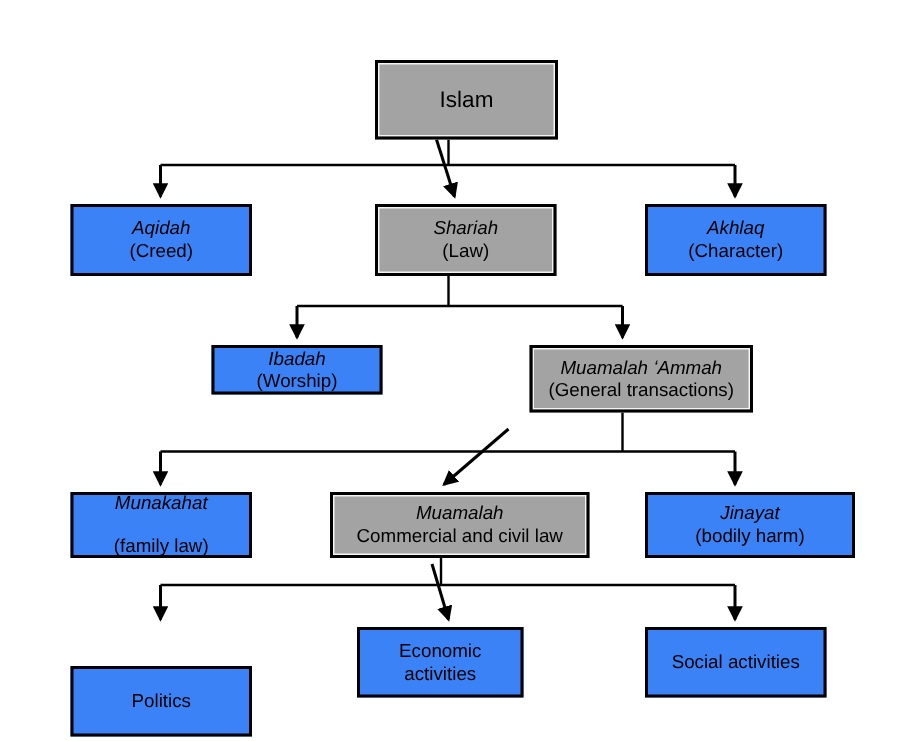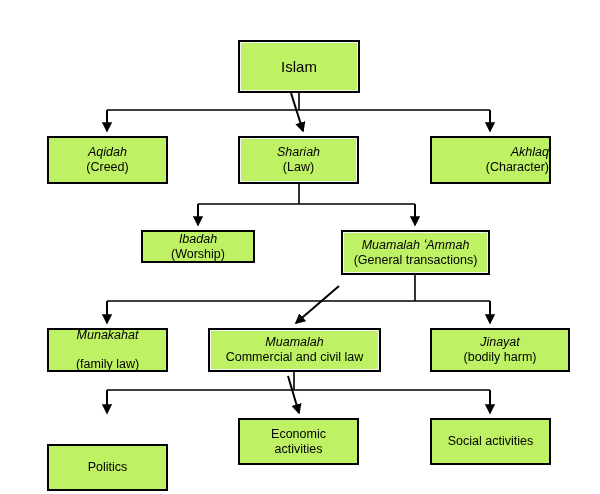--- a/index.html
+++ b/index.html
@@ -1,23 +1,23 @@
 <!DOCTYPE html>
 <html><head>
 <meta charset="utf-8">
 <style>
   html,body{margin:0;padding:0;background:#ffffff;}
   body{width:600px;height:494px;overflow:hidden;
        font-family:"Liberation Sans","DejaVu Sans",sans-serif;color:#000;}
   #stage{position:relative;width:600px;height:494px;}
   svg.links{position:absolute;left:0;top:0;width:600px;height:494px;pointer-events:none;}
   .node{position:absolute;box-sizing:border-box;border:2.5px solid #000;
-        background:#bef264;display:flex;flex-direction:column;align-items:center;
+        background:#3b82f6;display:flex;flex-direction:column;align-items:center;
         justify-content:center;text-align:center;line-height:1.18;z-index:2;}
-  .node.shaded{background:#bef264;box-shadow:inset 0 0 0 1px #f4f4f4;}
+  .node.shaded{background:#a3a3a3;box-shadow:inset 0 0 0 1px #f4f4f4;margin-left:12px;}
   .node .l1{font-size:12.5px;}
   .node .l2{font-size:12.5px;}
   .node .l1.ital{font-style:italic;}
   .node.single{justify-content:center;}
   .node.title .l1{font-size:15px;}
 </style>
 </head>
 <body>
 
 <div id="stage">
@@ -56,21 +56,21 @@
   </div>
 
   <div class="node" style="left: 47px; top: 136px; width: 121px; height: 48px;">
     <span class="l1 ital">Aqidah</span>
     <span class="l2">(Creed)</span>
   </div>
   <div class="node shaded" style="left: 238px; top: 136px; width: 121px; height: 48px;">
     <span class="l1 ital">Shariah</span>
     <span class="l2">(Law)</span>
   </div>
-  <div class="node" style="left: 430px; top: 136px; width: 121px; height: 48px; align-items: flex-end;">
+  <div class="node" style="left: 430px; top: 136px; width: 121px; height: 48px;">
     <span class="l1 ital">Akhlaq</span>
     <span class="l2">(Character)</span>
   </div>
 
   <div class="node" style="left: 141px; top: 230px; width: 114px; height: 33px;">
     <span class="l1 ital">Ibadah</span>
     <span class="l2">(Worship)</span>
   </div>
   <div class="node shaded" style="left: 341px; top: 230px; width: 149px; height: 45px;">
     <span class="l1 ital">Muamalah  ʻAmmah</span>
@@ -86,21 +86,21 @@
     <span class="l2">Commercial and civil law</span>
   </div>
   <div class="node" style="left: 430px; top: 328px; width: 140px; height: 44px;">
     <span class="l1 ital">Jinayat</span>
     <span class="l2">(bodily harm)</span>
   </div>
 
   <div class="node single" style="left: 47px; top: 418px; width: 121px; height: 47px; margin-top: 26px;">
     <span class="l1">Politics</span>
   </div>
-  <div class="node" style="left: 238px; top: 418px; width: 121px; height: 47px;">
+  <div class="node" style="left: 238px; top: 418px; width: 111px; height: 47px;">
     <span class="l1">Economic</span>
     <span class="l2">activities</span>
   </div>
   <div class="node single" style="left: 430px; top: 418px; width: 121px; height: 47px;">
     <span class="l1">Social activities</span>
   </div>
 
 </div>
 
 </body></html>

